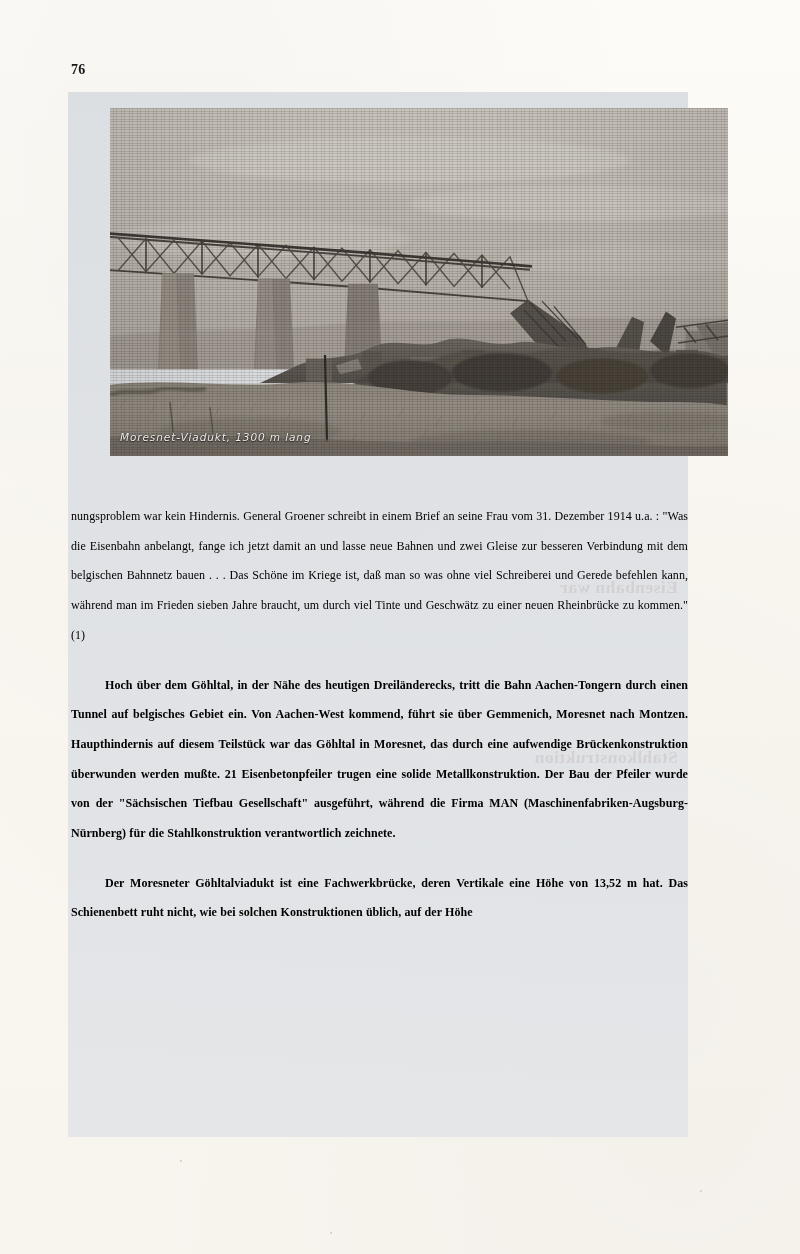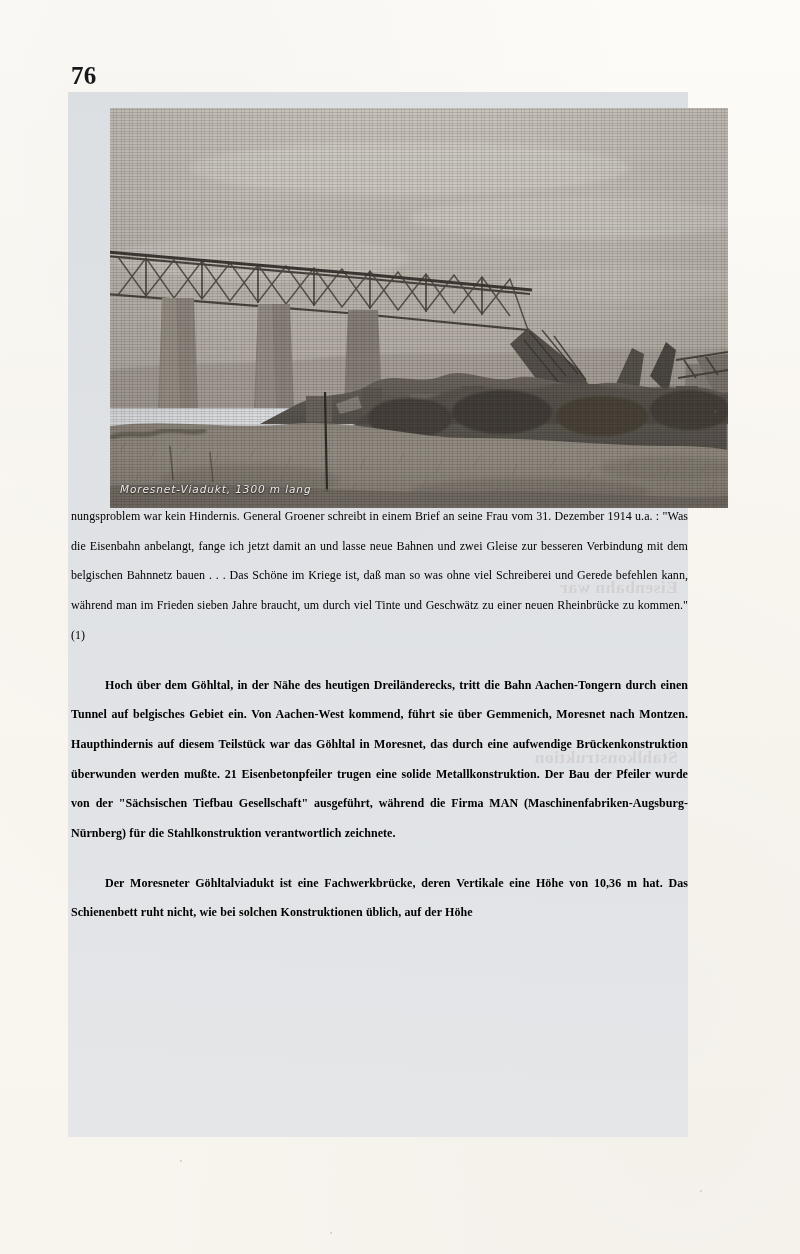--- a/index.html
+++ b/index.html
@@ -50,33 +50,33 @@
     white-space: pre-wrap;
     pointer-events: none;
     font-weight: 700;
   }
 
   
   #page-number {
     position: absolute;
     left: 71px;
     top: 62px;
-    font-size: 25px;
+    font-size: 14px;
     font-weight: 700;
     color: #16181a;
     letter-spacing: 0.3px;
   }
 
   
   #photo-figure {
     position: absolute;
     left: 70px;
     top: 92px;
     width: 618px;
-    height: 400px;
+    height: 348px;
     overflow: hidden;
   }
   #photo-canvas {
     position: absolute;
     inset: 0;
     width: 100%;
     height: 100%;
     display: block;
   }
   
@@ -335,19 +335,19 @@
 
   <div id="photo-halftone"></div>
   <div id="photo-vignette"></div>
 
   <figcaption id="photo-caption">Moresnet-Viadukt, 1300 m lang</figcaption>
 </figure>
 
 <div id="text-block">
   <p class="para">nungsproblem war kein Hindernis. General Groener schreibt in einem Brief an seine Frau vom 31. Dezember 1914 u.a. : "Was die Eisenbahn anbelangt, fange ich jetzt damit an und lasse neue Bahnen und zwei Gleise zur besseren Verbindung mit dem belgischen Bahnnetz bauen . . . Das Schöne im Kriege ist, daß man so was ohne viel Schreiberei und Gerede befehlen kann, während man im Frieden sieben Jahre braucht, um durch viel Tinte und Geschwätz zu einer neuen Rheinbrücke zu kommen."(1)</p>
   <p class="para indent gap-before">Hoch über dem Göhltal, in der Nähe des heutigen Dreiländerecks, tritt die Bahn Aachen-Tongern durch einen Tunnel auf belgisches Gebiet ein. Von Aachen-West kommend, führt sie über Gemmenich, Moresnet nach Montzen. Haupthindernis auf diesem Teilstück war das Göhltal in Moresnet, das durch eine aufwendige Brückenkonstruktion überwunden werden mußte. 21 Eisenbetonpfeiler trugen eine solide Metallkonstruktion. Der Bau der Pfeiler wurde von der "Sächsischen Tiefbau Gesellschaft" ausgeführt, während die Firma MAN (Maschinenfabriken-Augsburg-Nürnberg) für die Stahlkonstruktion verantwortlich zeichnete.</p>
-  <p class="para indent gap-before nowrap-last">Der Moresneter Göhltalviadukt ist eine Fachwerkbrücke, deren Vertikale eine Höhe von 10,36 m hat. Das Schienenbett ruht nicht, wie bei solchen Konstruktionen üblich, auf der Höhe</p>
+  <p class="para indent gap-before nowrap-last">Der Moresneter Göhltalviadukt ist eine Fachwerkbrücke, deren Vertikale eine Höhe von 13,52 m hat. Das Schienenbett ruht nicht, wie bei solchen Konstruktionen üblich, auf der Höhe</p>
 </div>
 
 <span class="speck" style="left:714px; top:410px; width:3px; height:3px;"></span>
 <span class="speck" style="left:180px; top:1160px; width:2px; height:2px;"></span>
 <span class="speck" style="left:700px; top:1190px; width:2px; height:2px;"></span>
 <span class="speck" style="left:330px; top:1232px; width:2px; height:2px;"></span>
 
 </body></html>

